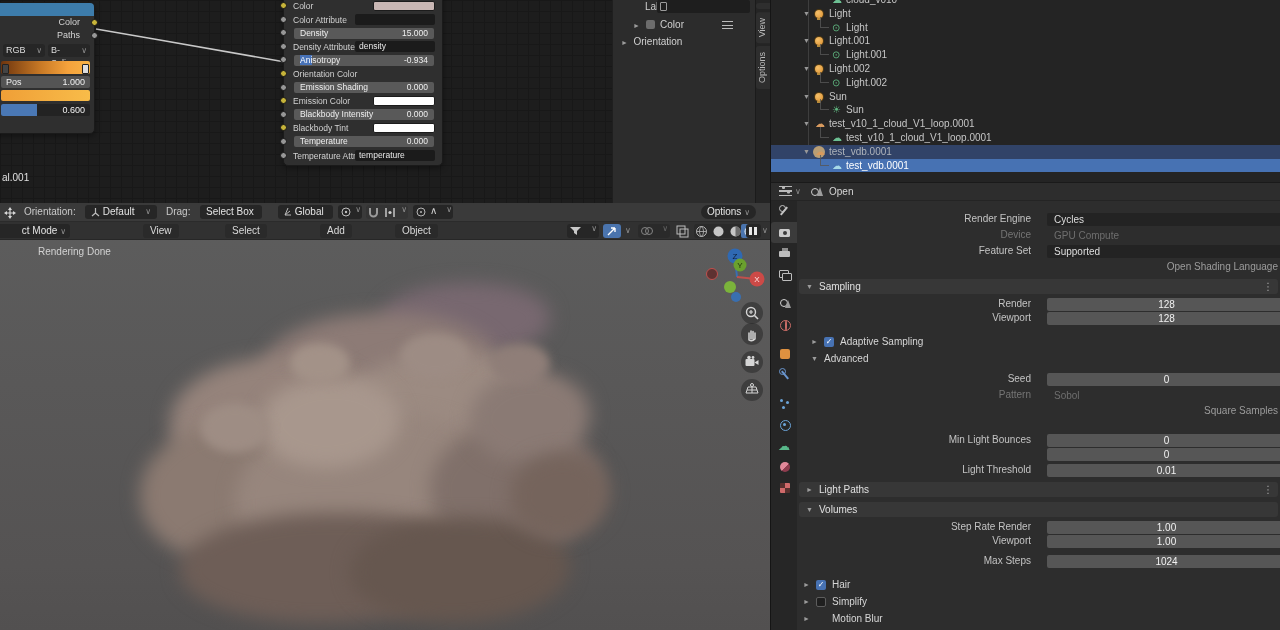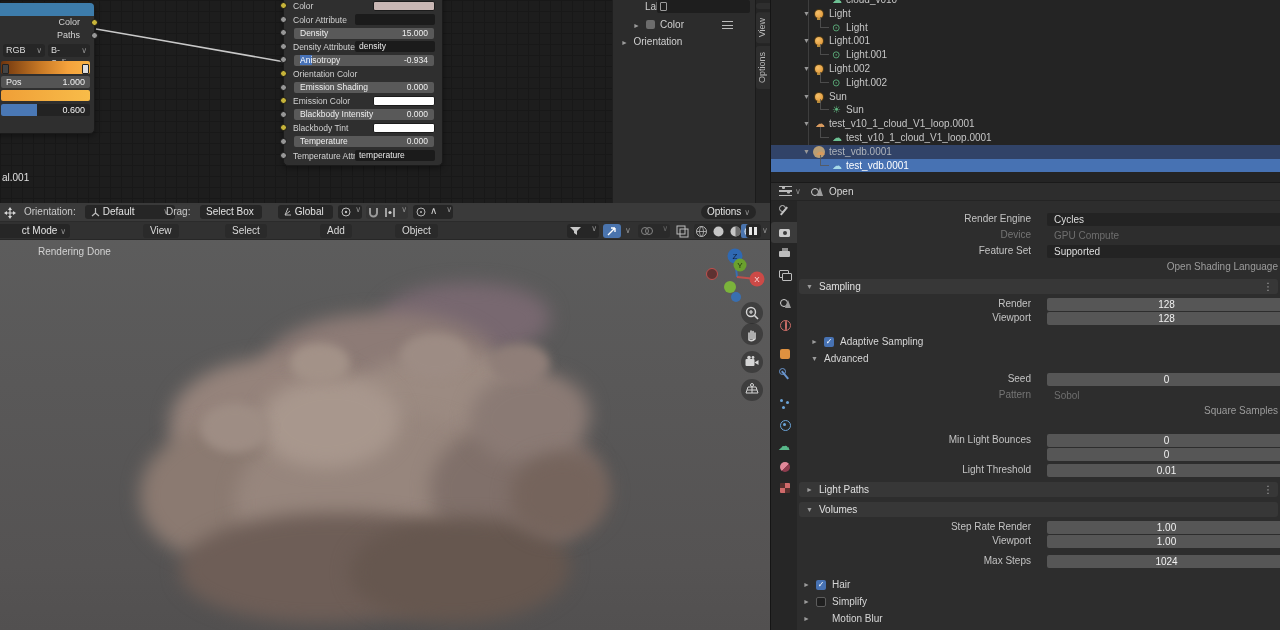--- a/index.html
+++ b/index.html
@@ -348,21 +348,21 @@
       <div class="puff" style="left:60px;top:120px;width:70px;height:50px;background:#9e8d84;"></div>
       <div class="puff" style="left:350px;top:60px;width:60px;height:40px;background:#8f7e78;"></div>
     </div>
 
     <div id="tool-bar">
       <svg style="position:absolute;left:3px;top:3px;" width="14" height="14">
         <path d="M7 1 L9 4 H5 Z M7 13 L5 10 H9 Z M1 7 L4 5 V9 Z M13 7 L10 9 V5 Z" fill="#d8d8d8"></path>
         <path d="M7 3 V11 M3 7 H11" stroke="#d8d8d8" stroke-width="1.2"></path>
       </svg>
       <span class="hlabel" style="left:24px;">Orientation:</span>
-      <span class="hbtn" style="left:85px;width:90px;">
+      <span class="hbtn" style="left:85px;width:72px;">
         <svg width="9" height="10" style="vertical-align:-2px">
             <path d="M4.5 1 V6 M4.5 6 L1 9 M4.5 6 L8 9" stroke="#bbb" stroke-width="1.2" fill="none"></path>
           </svg>
         <span>Default</span>
         <span class="chev" style="float:right">∨</span></span>
       <span class="hlabel" style="left:166px;">Drag:</span>
       <span class="hbtn" style="left:200px;width:62px;">
         <span>Select Box</span><span class="chev" style="float:right">∨</span></span>
       <span class="hbtn" style="left:278px;width:55px;">
         <svg width="8" height="9" style="vertical-align:-1px">

